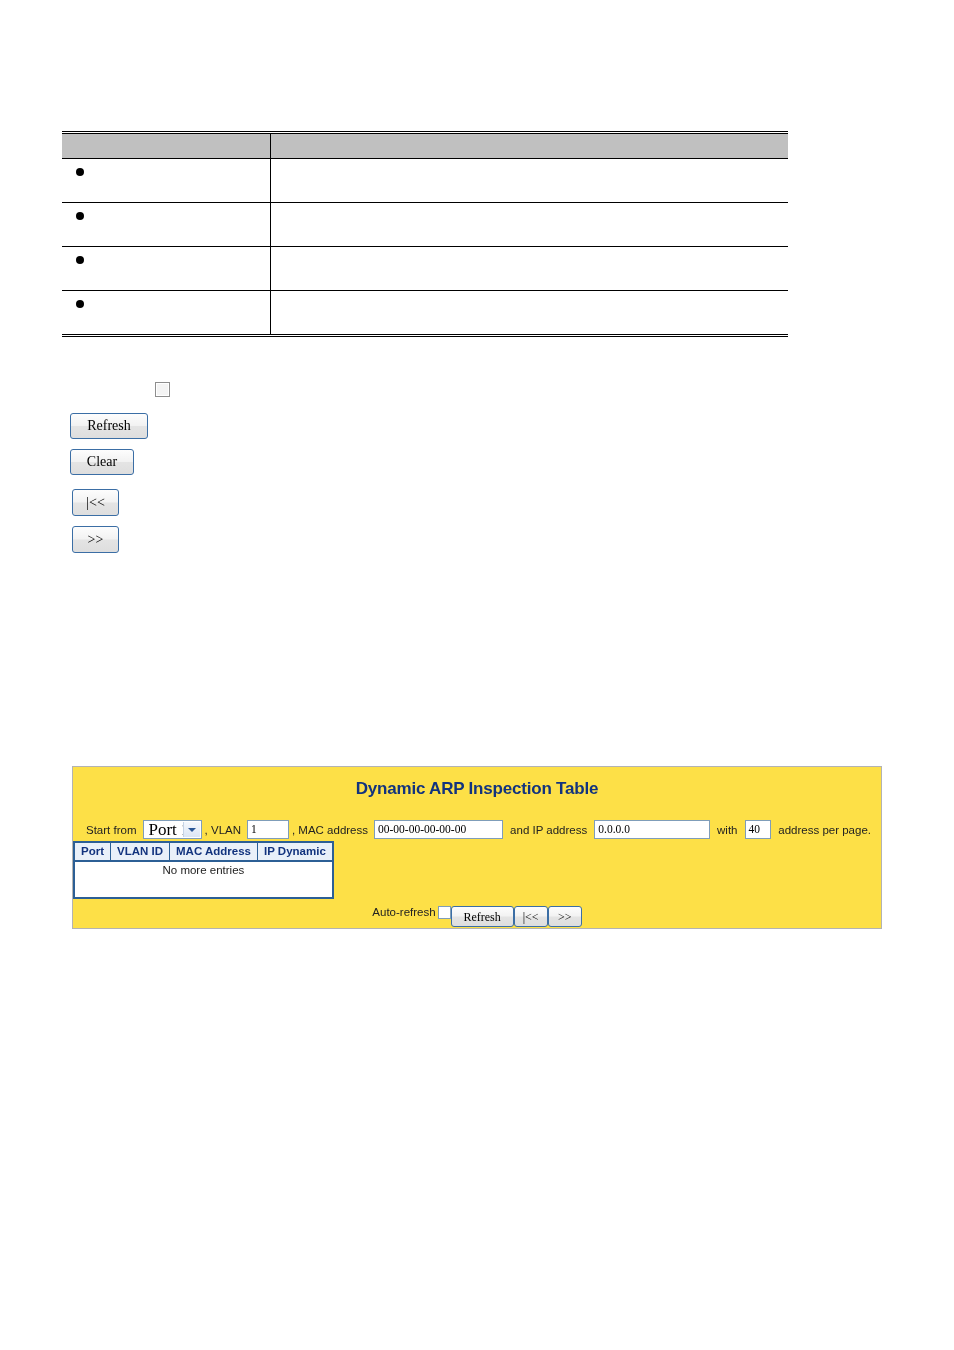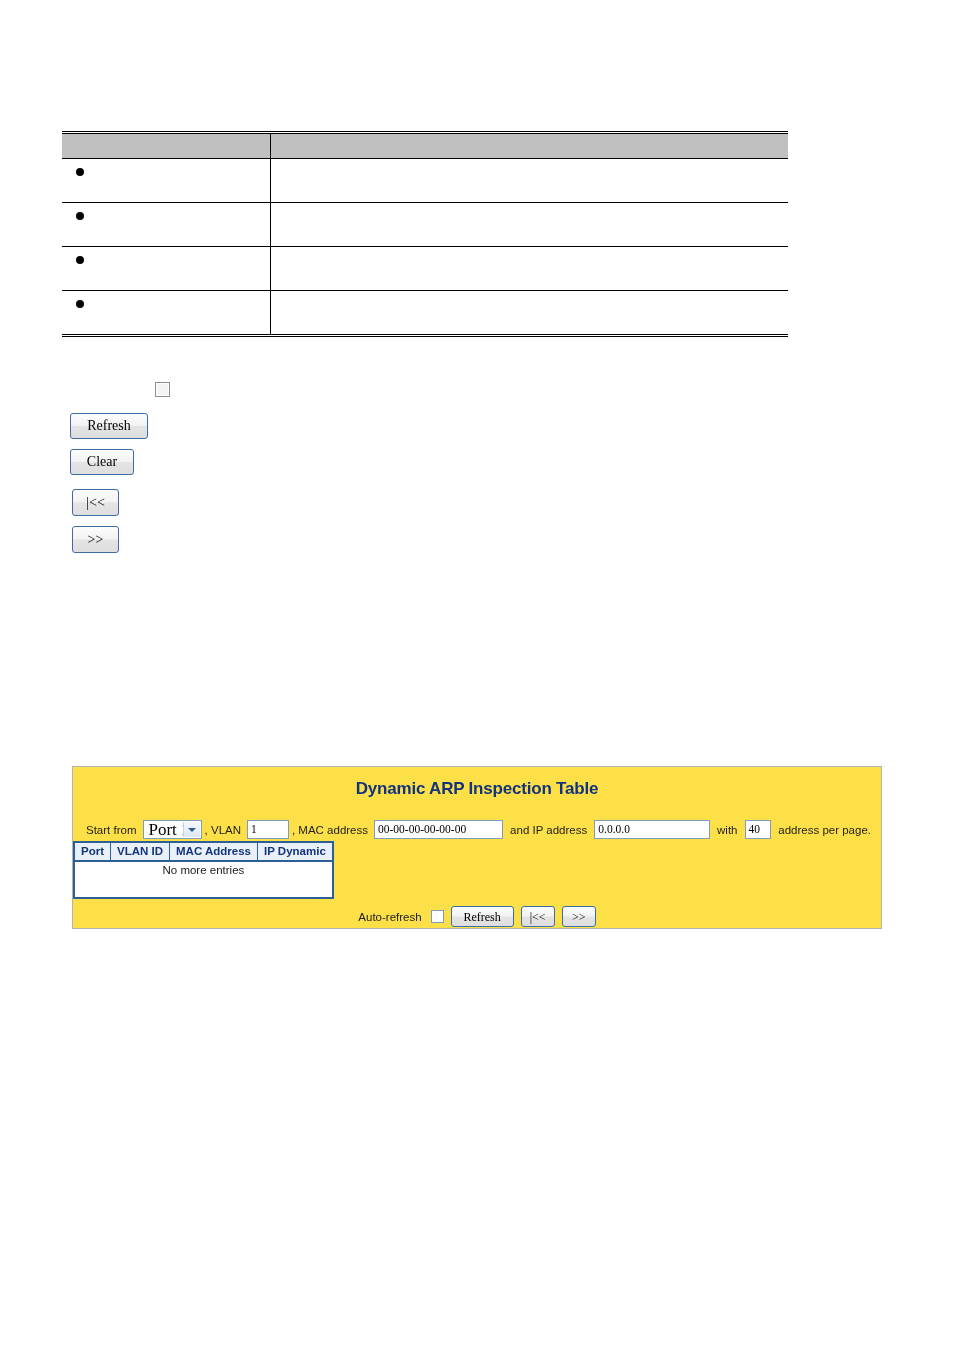--- a/index.html
+++ b/index.html
@@ -237,23 +237,22 @@
     padding: 2px 6px 21px 6px;
     color: #222222;
     font-size: 11.5px;
     background: #ffffff;
   }
 
   
   #arp-controls {
     margin-top: 7px;
     display: flex;
-    align-items: center;
+    align-items: flex-start;
     justify-content: center;
-    gap: 7px;
   }
   #arp-controls .ar-label {
     font-size: 11.5px;
     color: #222222;
   }
   #arp-autorefresh {
     box-sizing: border-box;
     width: 13px;
     height: 13px;
     border: 1px solid #7f9db9;

